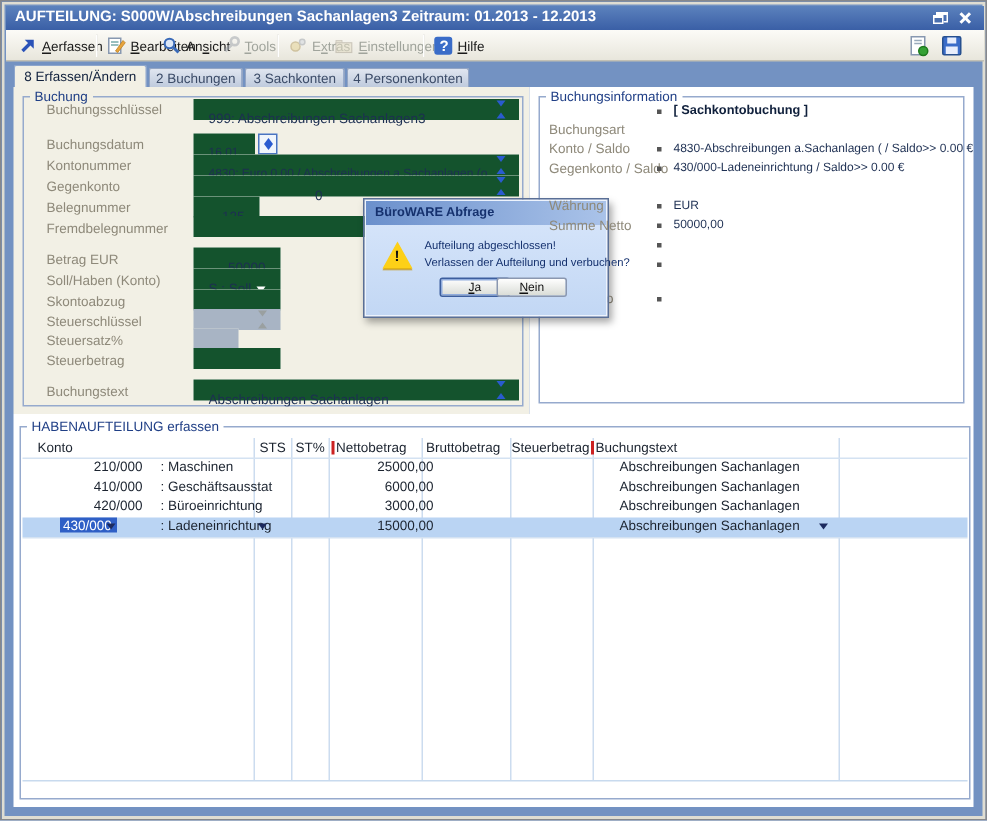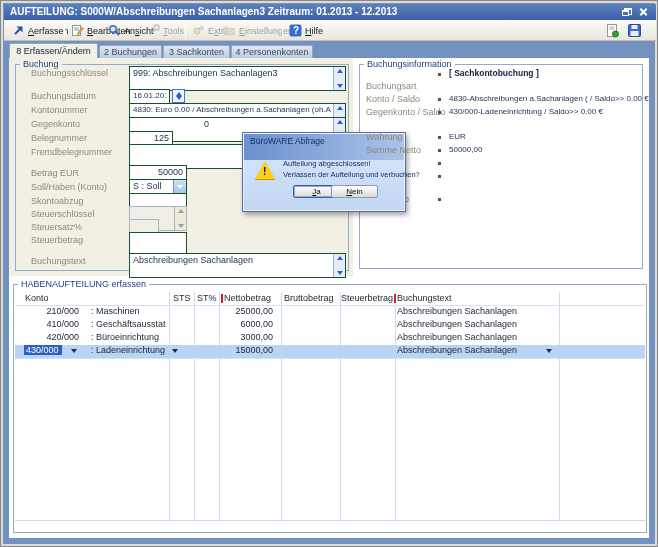--- a/index.html
+++ b/index.html
@@ -37,21 +37,21 @@
   
   .panel-left   { position:absolute; left:8px;   top:57px;  width:344px; height:218px; background:#f2f0e5; }
   .panel-right  { position:absolute; left:352px; top:57px;  width:296px; height:218px; background:#ffffff; }
   .panel-bottom { position:absolute; left:8px;   top:275px; width:640px; height:262px; background:#ffffff; }
 
   .groupbox { position:absolute; border:1px solid #96aacd; }
   .grouplabel { position:absolute; font-size:9px; color:#203f86; padding:0 3px; white-space:nowrap; }
 
   
   .flabel { position:absolute; left:30px; font-size:9px; color:#8e897a; white-space:nowrap; }
-  .fld { position:absolute; height:25px; background:#fff; border:1px solid #14532d; font-size:9px; color:#1d2f52; }
+  .fld { position:absolute; height:14px; background:#fff; border:7px solid #14532d; font-size:9px; color:#1d2f52; }
   .fld .fval { position:absolute; left:3px; top:1px; right:3px; white-space:nowrap; overflow:hidden; }
   .fval-r { text-align:right; }
   .spin { position:absolute; right:0; top:0; bottom:0; width:12px; background:#e4ecf8; border-left:1px solid #9ab0d0; }
   .spin.gray { background:#eceada; border-left:1px solid #b8b4a4; }
   .tri { position:absolute; left:3px; width:0; height:0; border-left:3px solid transparent; border-right:3px solid transparent; }
   .tri-u { top:2px;  border-bottom:4px solid #2a5bd0; }
   .tri-d { bottom:2px; border-top:4px solid #2a5bd0; }
   .spin.gray .tri-u { border-bottom-color:#9aa0a0; } .spin.gray .tri-d { border-top-color:#9aa0a0; }
   .dropbtn { position:absolute; right:0; top:0; bottom:0; width:13px;
              background:linear-gradient(#cfe0f8,#8fb2e4); border-left:1px solid #6f94c8; }
@@ -66,36 +66,36 @@
   .ivalue.bold { font-weight:bold; font-size:8.5px; color:#10203c; }
   .over-dialog { z-index:55; }
 
   
   .tbl { position:absolute; left:12px; top:283px; width:634px; height:249px; }
   .vline { position:absolute; top:8px; height:228px; width:1px; background:#ccdcef; }
   .hline { position:absolute; left:2px; width:630px; height:1px; background:#d4e2f2; }
   .th { position:absolute; top:9px; font-size:9px; color:#1c2430; white-space:nowrap; }
   .redtick { position:absolute; top:10px; width:2px; height:9px; background:#cc2222; }
   .trow { position:absolute; left:0; width:634px; height:13px; font-size:9px; color:#1c2430; }
-  .trow span { position:absolute; top:0; white-space:nowrap; }
+  .trow span { position:absolute; top:0; white-space:nowrap;margin-left:16px; }
   .tc-konto { left:12px; width:54px; text-align:right; }
   .tc-name  { left:78px; }
   .tc-netto { left:198px; width:62px; text-align:right; }
   .tc-text  { left:384px; }
   .selrow-bg { position:absolute; left:2px; top:61px; width:630px; height:13px; background:#bad4f3; }
   .sel-edit { position:absolute; left:11px; top:0; width:38px; background:#2f5fc6; color:#fff; padding-left:2px; }
   .trow .dda { position:absolute; top:4px; }
 
   
   .dialog { position:absolute; left:241px; top:131px; width:164px; height:80px; z-index:50;
             background:linear-gradient(#d9e7fb,#c2d7f4); border:1px solid #5a6f96;
             box-shadow:2px 3px 5px rgba(0,0,0,.35), inset 0 0 0 1px #edf3fd; }
-  .dlg-title { position:absolute; left:1px; top:1px; right:1px; height:26px;
+  .dlg-title { position:absolute; left:1px; top:1px; right:1px; height:16px;
                background:linear-gradient(90deg,#6b90cc,#aac3e9); color:#15316e;
-               font-size:8.5px; font-weight:normal; line-height:14px; padding-left:6px; }
+               font-size:8.5px; font-weight:bold; line-height:14px; padding-left:6px; }
   .warn-tri { position:absolute; left:12px; top:28px; width:0; height:0;
               border-left:10px solid transparent; border-right:10px solid transparent;
               border-bottom:18px solid #fdd017; filter:drop-shadow(0 1px 0 #c79810); }
   .warn-bang { position:absolute; left:20px; top:33px; font-size:10px; font-weight:bold; color:#111; }
   .dlg-msg { position:absolute; left:40px; top:25px; font-size:7.5px; color:#15316e; line-height:11px; white-space:nowrap; }
   .dbtn { position:absolute; top:52px; width:47px; height:13px; font-size:8px; text-align:center; line-height:11px;
           color:#111; background:linear-gradient(#fefefe,#d9dcd6); border:1px solid #8a97b0; border-radius:2px; cursor:default;}
   .dbtn.default { border-color:#3c5e9e; box-shadow:inset 0 0 0 1px #8fabdc; }
 
   

